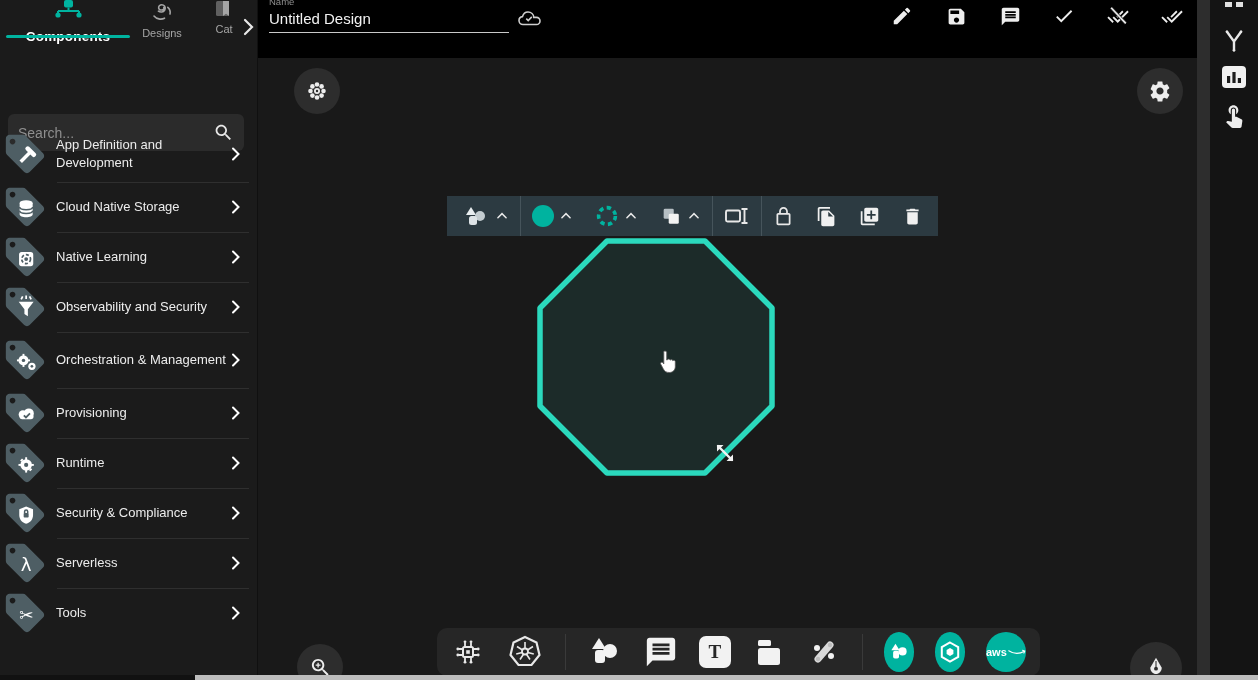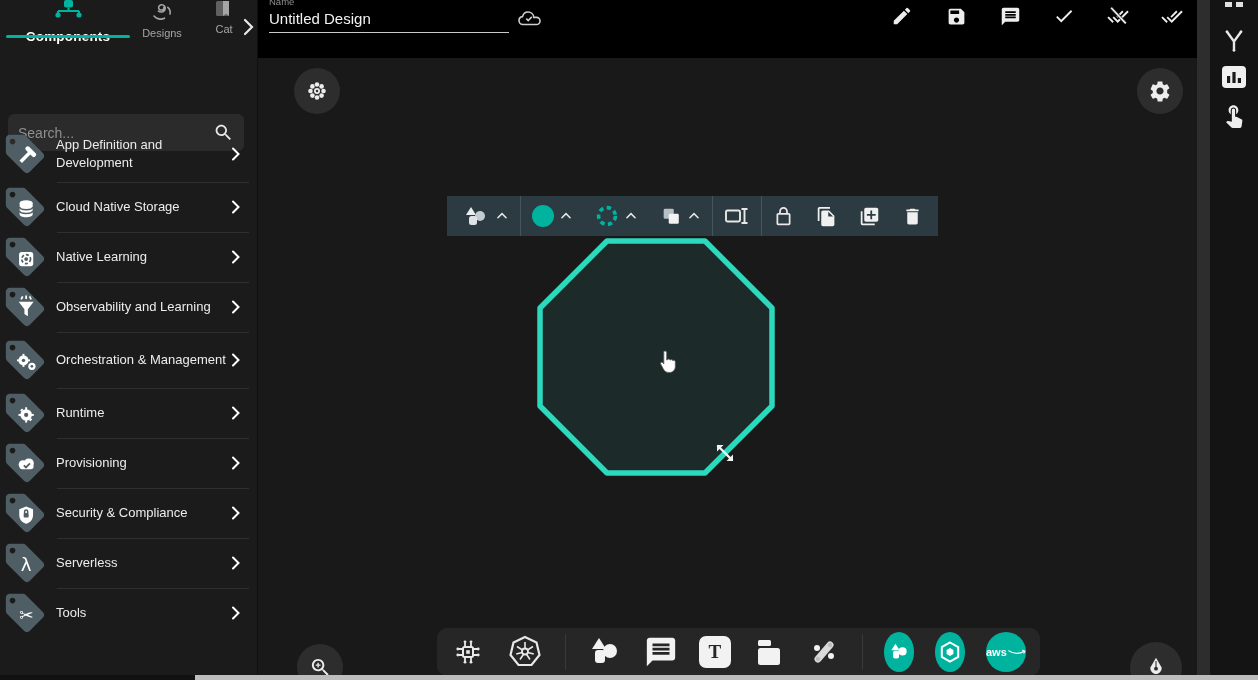--- a/index.html
+++ b/index.html
@@ -150,21 +150,21 @@
           <path d="M5 2.5l5.5 5.5L5 13.5" stroke="#fff" stroke-width="2" fill="none" stroke-linecap="round"></path>
         </svg>
     </div>
 
     <div class="cat-row">
       <svg class="cat-icon" viewBox="0 0 24 24">
         <path d="M21.41 11.58l-9-9C12.05 2.22 11.55 2 11 2H4c-1.1 0-2 .9-2 2v7c0 .55.22 1.05.59 1.42l9 9c.36.36.86.58 1.41.58.55 0 1.05-.22 1.41-.59l7-7c.37-.36.59-.86.59-1.41 0-.55-.23-1.06-.59-1.42zM5.5 7C4.67 7 4 6.33 4 5.5S4.67 4 5.5 4 7 4.67 7 5.5 6.33 7 5.5 7z" fill="#4E5E64"></path>
         <path d="M8.7 9.3h7.8l-3 3.9v3.6l-1.8-1.1v-2.5z" fill="#fff"></path>
         <path d="M10 8l.8-1.6M12.6 7.8V6M15.2 8l-.8-1.6" stroke="#fff" stroke-width=".9"></path>
       </svg>
-      <div class="cat-label">Observability and Learning</div>
+      <div class="cat-label">Observability and Security</div>
       <svg class="cat-chevron" viewBox="0 0 16 16">
           <path d="M5 2.5l5.5 5.5L5 13.5" stroke="#fff" stroke-width="2" fill="none" stroke-linecap="round"></path>
         </svg>
     </div>
 
     <div class="cat-row tall">
       <svg class="cat-icon" viewBox="0 0 24 24">
         <path d="M21.41 11.58l-9-9C12.05 2.22 11.55 2 11 2H4c-1.1 0-2 .9-2 2v7c0 .55.22 1.05.59 1.42l9 9c.36.36.86.58 1.41.58.55 0 1.05-.22 1.41-.59l7-7c.37-.36.59-.86.59-1.41 0-.55-.23-1.06-.59-1.42zM5.5 7C4.67 7 4 6.33 4 5.5S4.67 4 5.5 4 7 4.67 7 5.5 6.33 7 5.5 7z" fill="#4E5E64"></path>
         <circle cx="11.2" cy="12.2" r="2.6" fill="#fff"></circle>
           <circle cx="11.2" cy="12.2" r=".9" fill="#4E5E64"></circle>
@@ -177,44 +177,44 @@
       </svg>
       <div class="cat-label">Orchestration &amp; Management</div>
       <svg class="cat-chevron" viewBox="0 0 16 16">
           <path d="M5 2.5l5.5 5.5L5 13.5" stroke="#fff" stroke-width="2" fill="none" stroke-linecap="round"></path>
         </svg>
     </div>
 
     <div class="cat-row">
       <svg class="cat-icon" viewBox="0 0 24 24">
         <path d="M21.41 11.58l-9-9C12.05 2.22 11.55 2 11 2H4c-1.1 0-2 .9-2 2v7c0 .55.22 1.05.59 1.42l9 9c.36.36.86.58 1.41.58.55 0 1.05-.22 1.41-.59l7-7c.37-.36.59-.86.59-1.41 0-.55-.23-1.06-.59-1.42zM5.5 7C4.67 7 4 6.33 4 5.5S4.67 4 5.5 4 7 4.67 7 5.5 6.33 7 5.5 7z" fill="#4E5E64"></path>
+        <circle cx="10.9" cy="12.8" r="2.2" fill="#fff"></circle>
+          <circle cx="14" cy="12.2" r="2.6" fill="#fff"></circle>
+          <rect x="9.1" y="12.6" width="7.4" height="2.6" rx="1.3" fill="#fff"></rect>
+        <path d="M11.4 13.2l1.1 1.1 2.1-2.1" stroke="#4E5E64" stroke-width=".95" fill="none"></path>
+      </svg>
+      <div class="cat-label">Provisioning</div>
+      <svg class="cat-chevron" viewBox="0 0 16 16">
+          <path d="M5 2.5l5.5 5.5L5 13.5" stroke="#fff" stroke-width="2" fill="none" stroke-linecap="round"></path>
+        </svg>
+    </div>
+
+    <div class="cat-row">
+      <svg class="cat-icon" viewBox="0 0 24 24">
+        <path d="M21.41 11.58l-9-9C12.05 2.22 11.55 2 11 2H4c-1.1 0-2 .9-2 2v7c0 .55.22 1.05.59 1.42l9 9c.36.36.86.58 1.41.58.55 0 1.05-.22 1.41-.59l7-7c.37-.36.59-.86.59-1.41 0-.55-.23-1.06-.59-1.42zM5.5 7C4.67 7 4 6.33 4 5.5S4.67 4 5.5 4 7 4.67 7 5.5 6.33 7 5.5 7z" fill="#4E5E64"></path>
         <circle cx="12.6" cy="13" r="3" fill="#fff"></circle>
           <circle cx="12.6" cy="13" r="1.1" fill="#4E5E64"></circle>
         <rect x="12.1" y="9" width="1" height="1.6" fill="#fff"></rect>
           <rect x="12.1" y="15.4" width="1" height="1.6" fill="#fff"></rect>
         <rect x="8.6" y="12.5" width="1.6" height="1" fill="#fff"></rect>
           <rect x="15" y="12.5" width="1.6" height="1" fill="#fff"></rect>
         <rect x="9.6" y="10" width="1.4" height="1" transform="rotate(-45 10.3 10.5)" fill="#fff"></rect>
           <rect x="14.2" y="15" width="1.4" height="1" transform="rotate(-45 14.9 15.5)" fill="#fff"></rect>
       </svg>
       <div class="cat-label">Runtime</div>
-      <svg class="cat-chevron" viewBox="0 0 16 16">
-          <path d="M5 2.5l5.5 5.5L5 13.5" stroke="#fff" stroke-width="2" fill="none" stroke-linecap="round"></path>
-        </svg>
-    </div>
-
-    <div class="cat-row">
-      <svg class="cat-icon" viewBox="0 0 24 24">
-        <path d="M21.41 11.58l-9-9C12.05 2.22 11.55 2 11 2H4c-1.1 0-2 .9-2 2v7c0 .55.22 1.05.59 1.42l9 9c.36.36.86.58 1.41.58.55 0 1.05-.22 1.41-.59l7-7c.37-.36.59-.86.59-1.41 0-.55-.23-1.06-.59-1.42zM5.5 7C4.67 7 4 6.33 4 5.5S4.67 4 5.5 4 7 4.67 7 5.5 6.33 7 5.5 7z" fill="#4E5E64"></path>
-        <circle cx="10.9" cy="12.8" r="2.2" fill="#fff"></circle>
-          <circle cx="14" cy="12.2" r="2.6" fill="#fff"></circle>
-          <rect x="9.1" y="12.6" width="7.4" height="2.6" rx="1.3" fill="#fff"></rect>
-        <path d="M11.4 13.2l1.1 1.1 2.1-2.1" stroke="#4E5E64" stroke-width=".95" fill="none"></path>
-      </svg>
-      <div class="cat-label">Provisioning</div>
       <svg class="cat-chevron" viewBox="0 0 16 16">
           <path d="M5 2.5l5.5 5.5L5 13.5" stroke="#fff" stroke-width="2" fill="none" stroke-linecap="round"></path>
         </svg>
     </div>
 
     <div class="cat-row">
       <svg class="cat-icon" viewBox="0 0 24 24">
         <path d="M21.41 11.58l-9-9C12.05 2.22 11.55 2 11 2H4c-1.1 0-2 .9-2 2v7c0 .55.22 1.05.59 1.42l9 9c.36.36.86.58 1.41.58.55 0 1.05-.22 1.41-.59l7-7c.37-.36.59-.86.59-1.41 0-.55-.23-1.06-.59-1.42zM5.5 7C4.67 7 4 6.33 4 5.5S4.67 4 5.5 4 7 4.67 7 5.5 6.33 7 5.5 7z" fill="#4E5E64"></path>
         <path d="M12.6 8.6l3.6 1.4v3c0 2.3-1.5 4-3.6 4.6-2.1-.6-3.6-2.3-3.6-4.6v-3z" fill="#fff"></path>
         <rect x="11.3" y="12" width="2.6" height="2.4" rx=".4" fill="#4E5E64"></rect>

